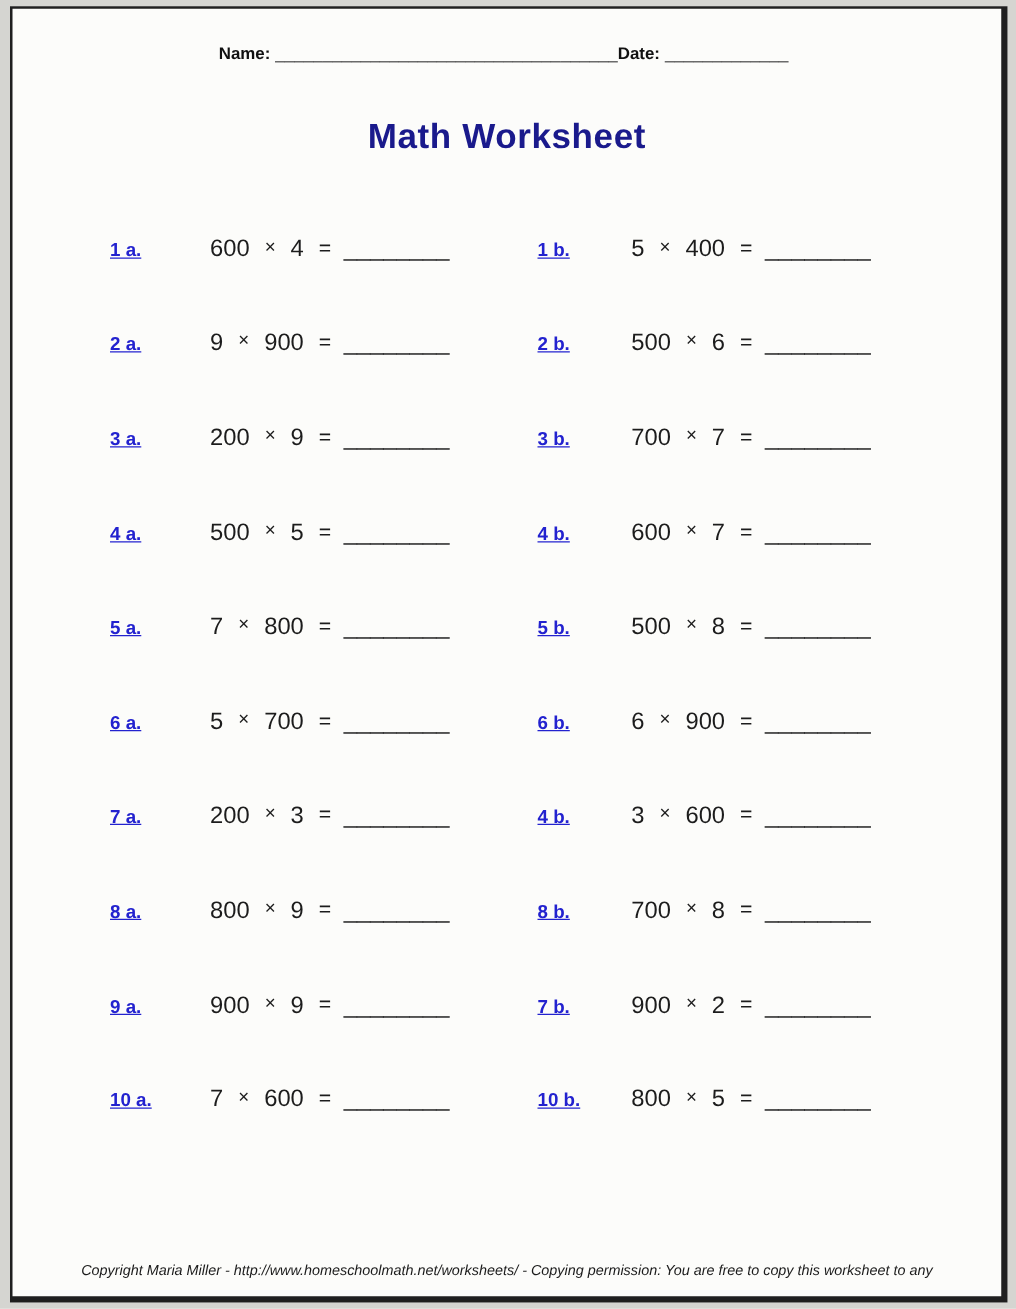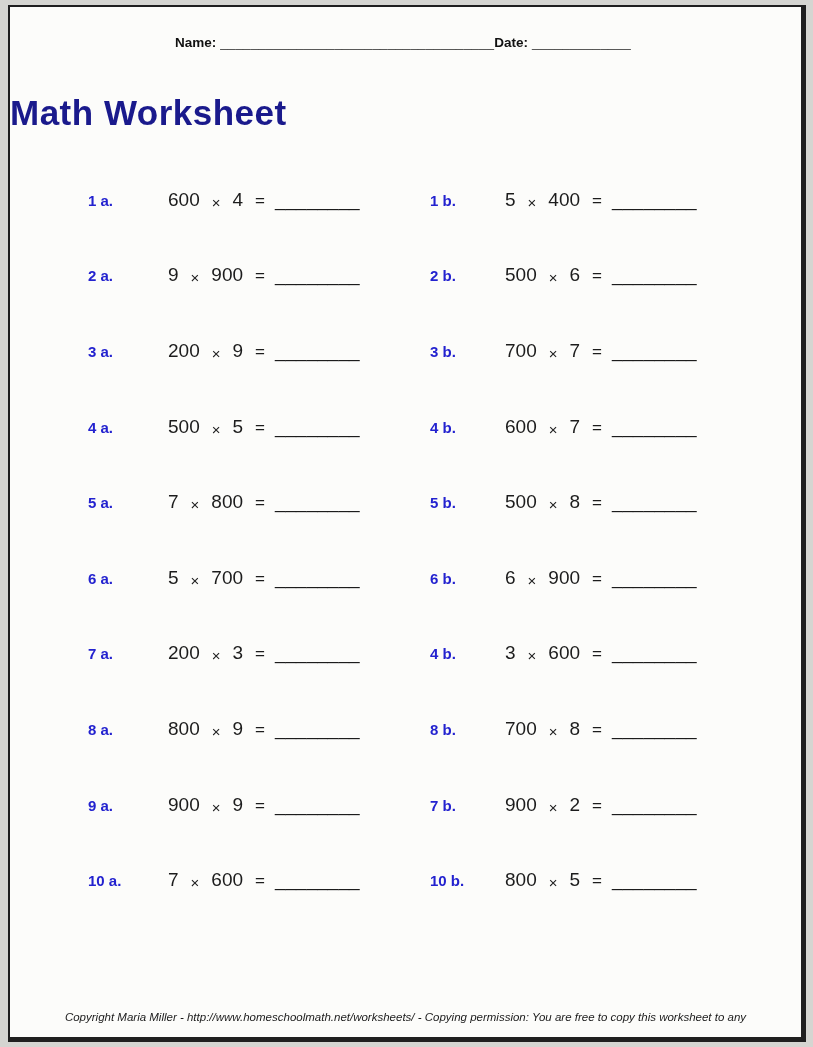--- a/index.html
+++ b/index.html
@@ -46,22 +46,22 @@
   .hdr-blank {
     color: #333;
     letter-spacing: 0.1px;
   }
   .title {
     position: absolute;
     top: 86px;
     left: 0;
     width: 100%;
     margin: 0;
-    text-align: left;
-    font-size: 35px;
+    text-align: center;
+    font-size: 28px;
     font-weight: bold;
     color: #1a1a8c;
     letter-spacing: 0.5px;
   }
   .problems {
     position: absolute;
     left: 78px;
     top: 155px;
     width: 660px;
   }
@@ -78,28 +78,29 @@
   .pcell.b {
     width: auto;
   }
   .plabel {
     width: 80px;
     flex: 0 0 80px;
     font-size: 15px;
     font-weight: bold;
     color: #2322cf;
     white-space: nowrap;
+    text-decoration: underline;
   }
   .pcell.b .plabel {
     width: 75px;
     flex: 0 0 75px;
   }
   .pexpr {
     display: inline-flex;
-    align-items: flex-end;
+    align-items: flex-start;
     gap: 12px;
     font-size: 19px;
     color: #1c1c1c;
     white-space: nowrap;
   }
   .times {
     font-size: 15px;
   }
   .eq {
     font-size: 17px;

